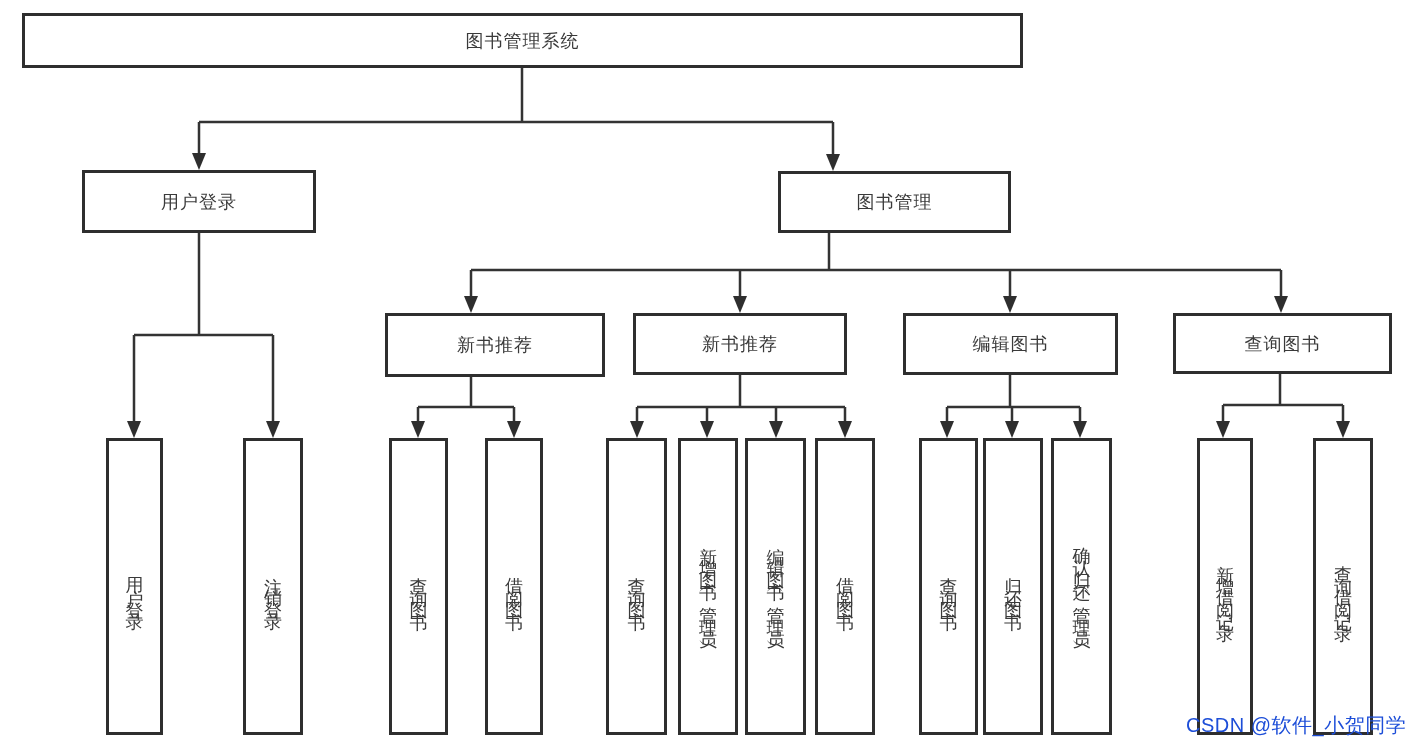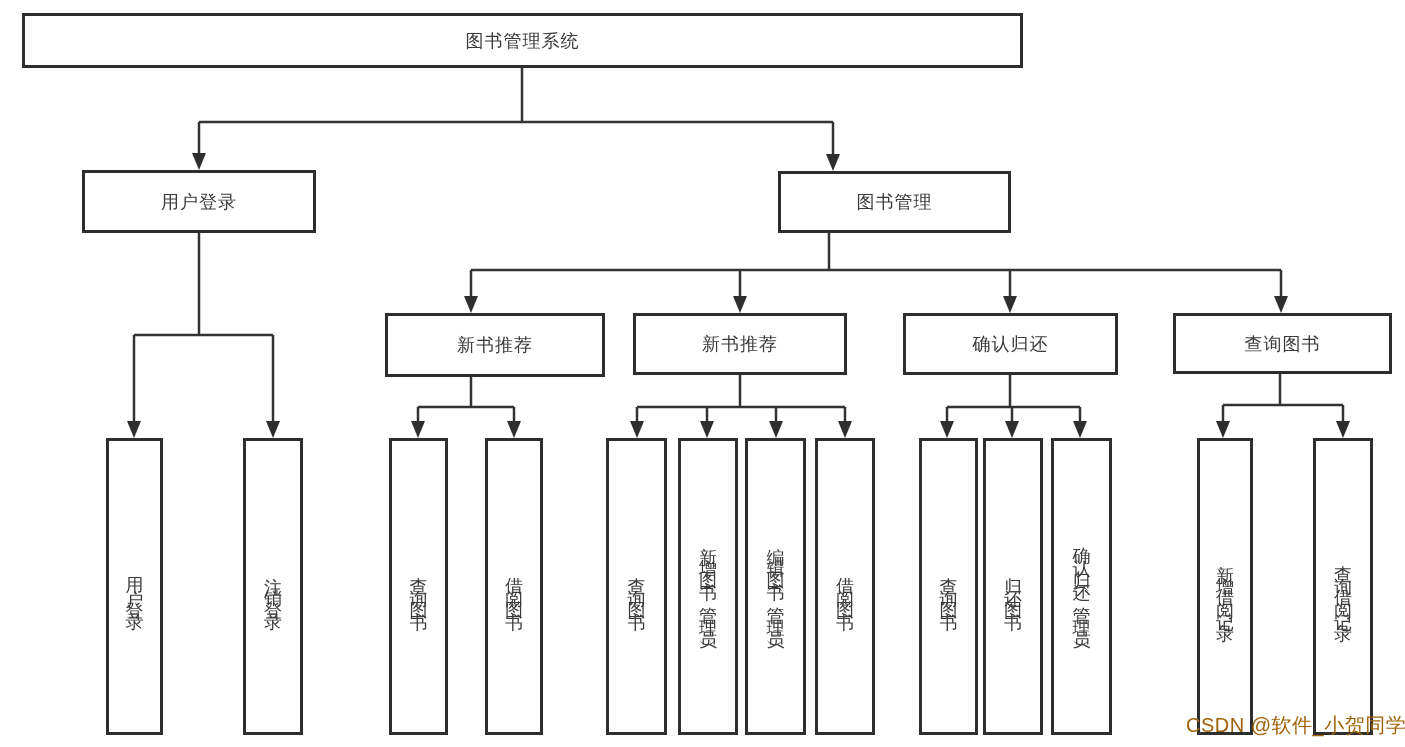--- a/index.html
+++ b/index.html
@@ -35,21 +35,21 @@
     font-size:18px;
     letter-spacing:12px;
     line-height:1;
     color:#3a3a3a;
   }
   #connectors{position:absolute;left:0;top:0;}
   #watermark{
     position:absolute;
     left:1186px;top:712px;
     font-size:20px;
-    color:#a16207;
+    color:#1d4ed8;
     letter-spacing:0.5px;
     white-space:nowrap;
   }
 </style>
 </head>
 <body>
 
 <div id="canvas">
 
   <svg id="connectors" width="1405" height="747" viewBox="0 0 1405 747">
@@ -92,21 +92,21 @@
     </g>
   </svg>
 
   <div class="node" style="left:22px;top:13px;width:1001px;height:55px;">图书管理系统</div>
 
   <div class="node" style="left:82px;top:170px;width:234px;height:63px;">用户登录</div>
   <div class="node" style="left:746px;top:171px;width:233px;height:62px;margin-left:32px;">图书管理</div>
 
   <div class="node" style="left:385px;top:313px;width:220px;height:64px;">新书推荐</div>
   <div class="node" style="left:633px;top:313px;width:214px;height:62px;">新书推荐</div>
-  <div class="node" style="left:903px;top:313px;width:215px;height:62px;">确认归还</div>
+  <div class="node" style="left:903px;top:313px;width:215px;height:62px;">编辑图书</div>
   <div class="node" style="left:1173px;top:313px;width:219px;height:61px;">查询图书</div>
 
   <div class="leaf" style="left:106px;width:57px;">
     <span class="vtext">用户登录</span>
   </div>
   <div class="leaf" style="left:243px;width:60px;">
     <span class="vtext">注销登录</span>
   </div>
 
   <div class="leaf" style="left:389px;width:59px;">

